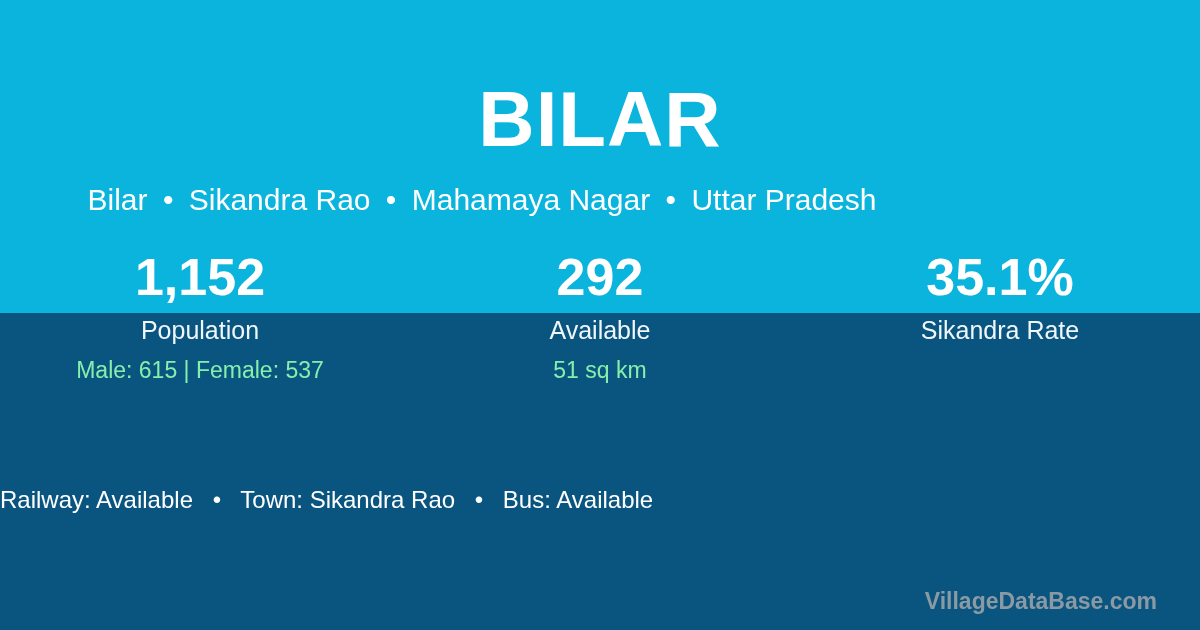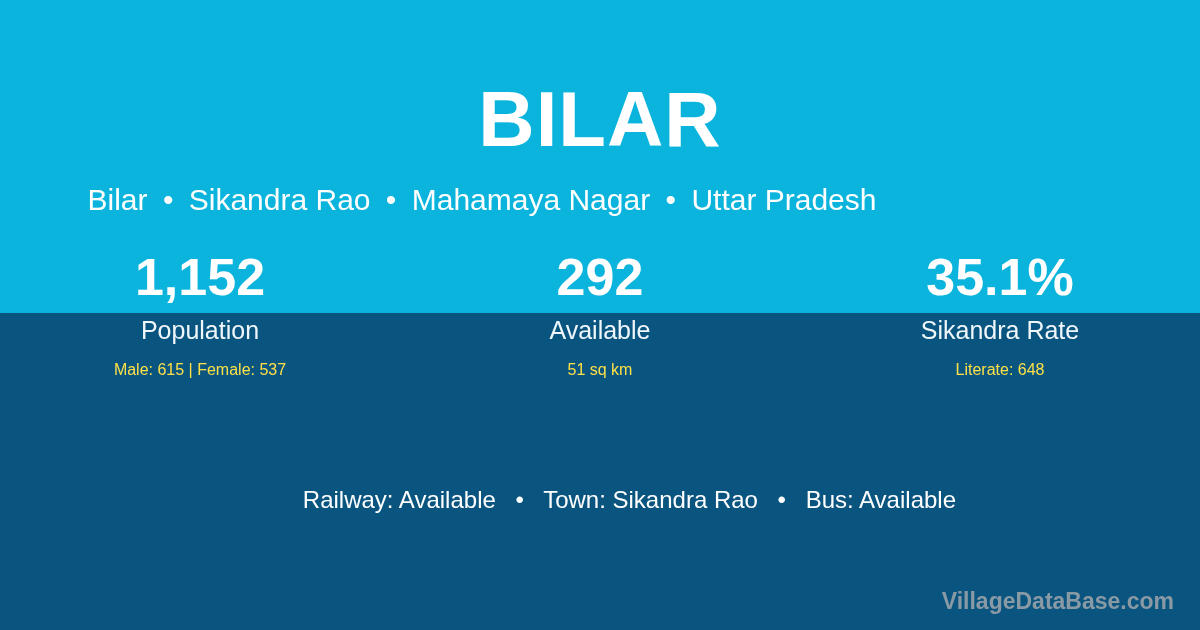--- a/index.html
+++ b/index.html
@@ -89,50 +89,50 @@
     letter-spacing: 0px;
   }
   .stat-label {
     color: #eff7fb;
     font-size: 25px;
     font-weight: normal;
     line-height: 34px;
     margin-top: 5px;
   }
   .stat-sub {
-    color: #fde047;
-    font-size: 16px;
+    color: #86efac;
+    font-size: 23px;
     font-weight: normal;
     line-height: 24px;
     margin-top: 11px;
   }
 
   
   .facility-line {
     position: absolute;
     top: 485px;
     left: 0;
     width: 956px;
-    text-align: right;
+    text-align: left;
     color: #ffffff;
     font-size: 24px;
     font-weight: normal;
     line-height: 30px;
     white-space: nowrap;
   }
   .facility-line .fac-sep {
     display: inline-block;
     padding: 0 13px;
     color: #ffffff;
   }
 
   
   .watermark {
     position: absolute;
-    right: 26px;
+    right: 43px;
     bottom: 15px;
     color: #8a9aa5;
     font-size: 23px;
     font-weight: bold;
     line-height: 28px;
     letter-spacing: 0px;
   }
 </style>
 </head>
 <body>
@@ -163,21 +163,20 @@
 
     <div class="stat-col">
       <div class="stat-value">292</div>
       <div class="stat-label">Available</div>
       <div class="stat-sub">51 sq km</div>
     </div>
 
     <div class="stat-col">
       <div class="stat-value">35.1%</div>
       <div class="stat-label">Sikandra Rate</div>
-      <div class="stat-sub">Literate: 648</div>
     </div>
 
   </div>
 
   <div class="facility-line">
     <span>Railway: Available</span>
     <span class="fac-sep">•</span>
     <span>Town: Sikandra Rao</span>
     <span class="fac-sep">•</span>
     <span>Bus: Available</span>

